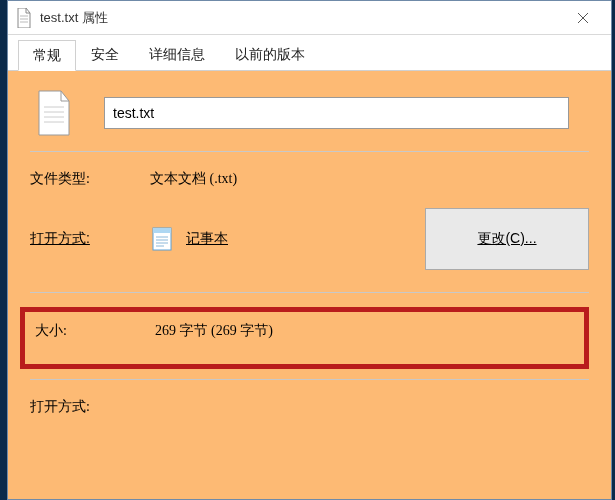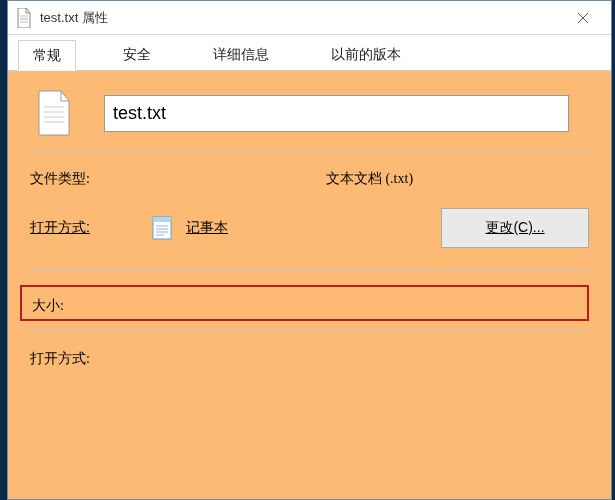--- a/index.html
+++ b/index.html
@@ -49,21 +49,20 @@
       color: #666;
       font-size: 14px;
     }
     .tabs {
       display: flex;
       align-items: flex-end;
       height: 36px;
       background: #fff;
       padding: 8px 10px 0 10px;
       border-bottom: 1px solid #d0d0d0;
-      gap: 32px;
     }
     .tab {
       padding: 6px 14px 5px 14px;
       font-size: 14px;
       background: #fff;
       border: 1px solid transparent;
       position: relative;
       color: #222;
     }
     .tab.active {
@@ -84,38 +83,37 @@
       margin-bottom: 10px;
       min-height: 26px;
       font-family: Liberation Serif, serif;
     }
     .label {
       width: 120px;
       flex-shrink: 0;
     }
     .value {
       flex: 1;
-      text-align: center;
     }
     .filename-row {
       display: flex;
       align-items: center;
       margin-bottom: 14px;
     }
     .big-icon {
       width: 40px;
       height: 48px;
       margin-left: 4px;
       margin-right: 30px;
     }
     .filename-input {
       flex: 1;
       border: 1px solid #999;
       padding: 7px 8px;
-      font-size: 18px;
+      font-size: 14px;
       font-family: inherit;
       margin-right: 20px;
     }
     hr.sep {
       border: none;
       border-top: 1px solid #c8c8c8;
       margin: 10px 0 14px 0;
     }
     .open-with-row {
       display: flex;
@@ -123,31 +121,31 @@
       padding: 6px 0 12px 0;
       text-decoration: underline;
     }
     .app-icon {
       width: 26px;
       height: 26px;
       margin-right: 10px;
       position: relative;
     }
     .change-btn {
-      width: 148px;
-      padding: 10px 4px;
+      width: 164px;
+      padding: 21px 4px;
       background: #e9e9e9;
       border: 1px solid #aaa;
       font-size: 14px;
       text-align: center;
       margin-left: auto;
     }
     .highlight-box {
-      border: 2px solid #b91c1c;
-      padding: 6px 0 0 0;
+      border: 5px solid #b91c1c;
+      padding: 6px 0 20px 0;
       margin: 2px 0 4px -10px;
       width: calc(100% + 10px);
     }
     .highlight-box .row { margin-bottom: 0; padding-left: 10px; }
   </style>
 </head>
 <body>
 
 <div class="window">
 
@@ -215,20 +213,21 @@
       <span>记事本</span>
       <div class="change-btn">更改(C)...</div>
     </div>
 
     <hr class="sep">
 
 
     <div class="highlight-box">
       <div class="row">
         <div class="label">大小:</div>
+        <div class="value">269 字节 (269 字节)</div>
       </div>
     </div>
 
 
     <hr class="sep">
 
     <div class="row">
       <div class="label">打开方式:</div>
     </div>
 

